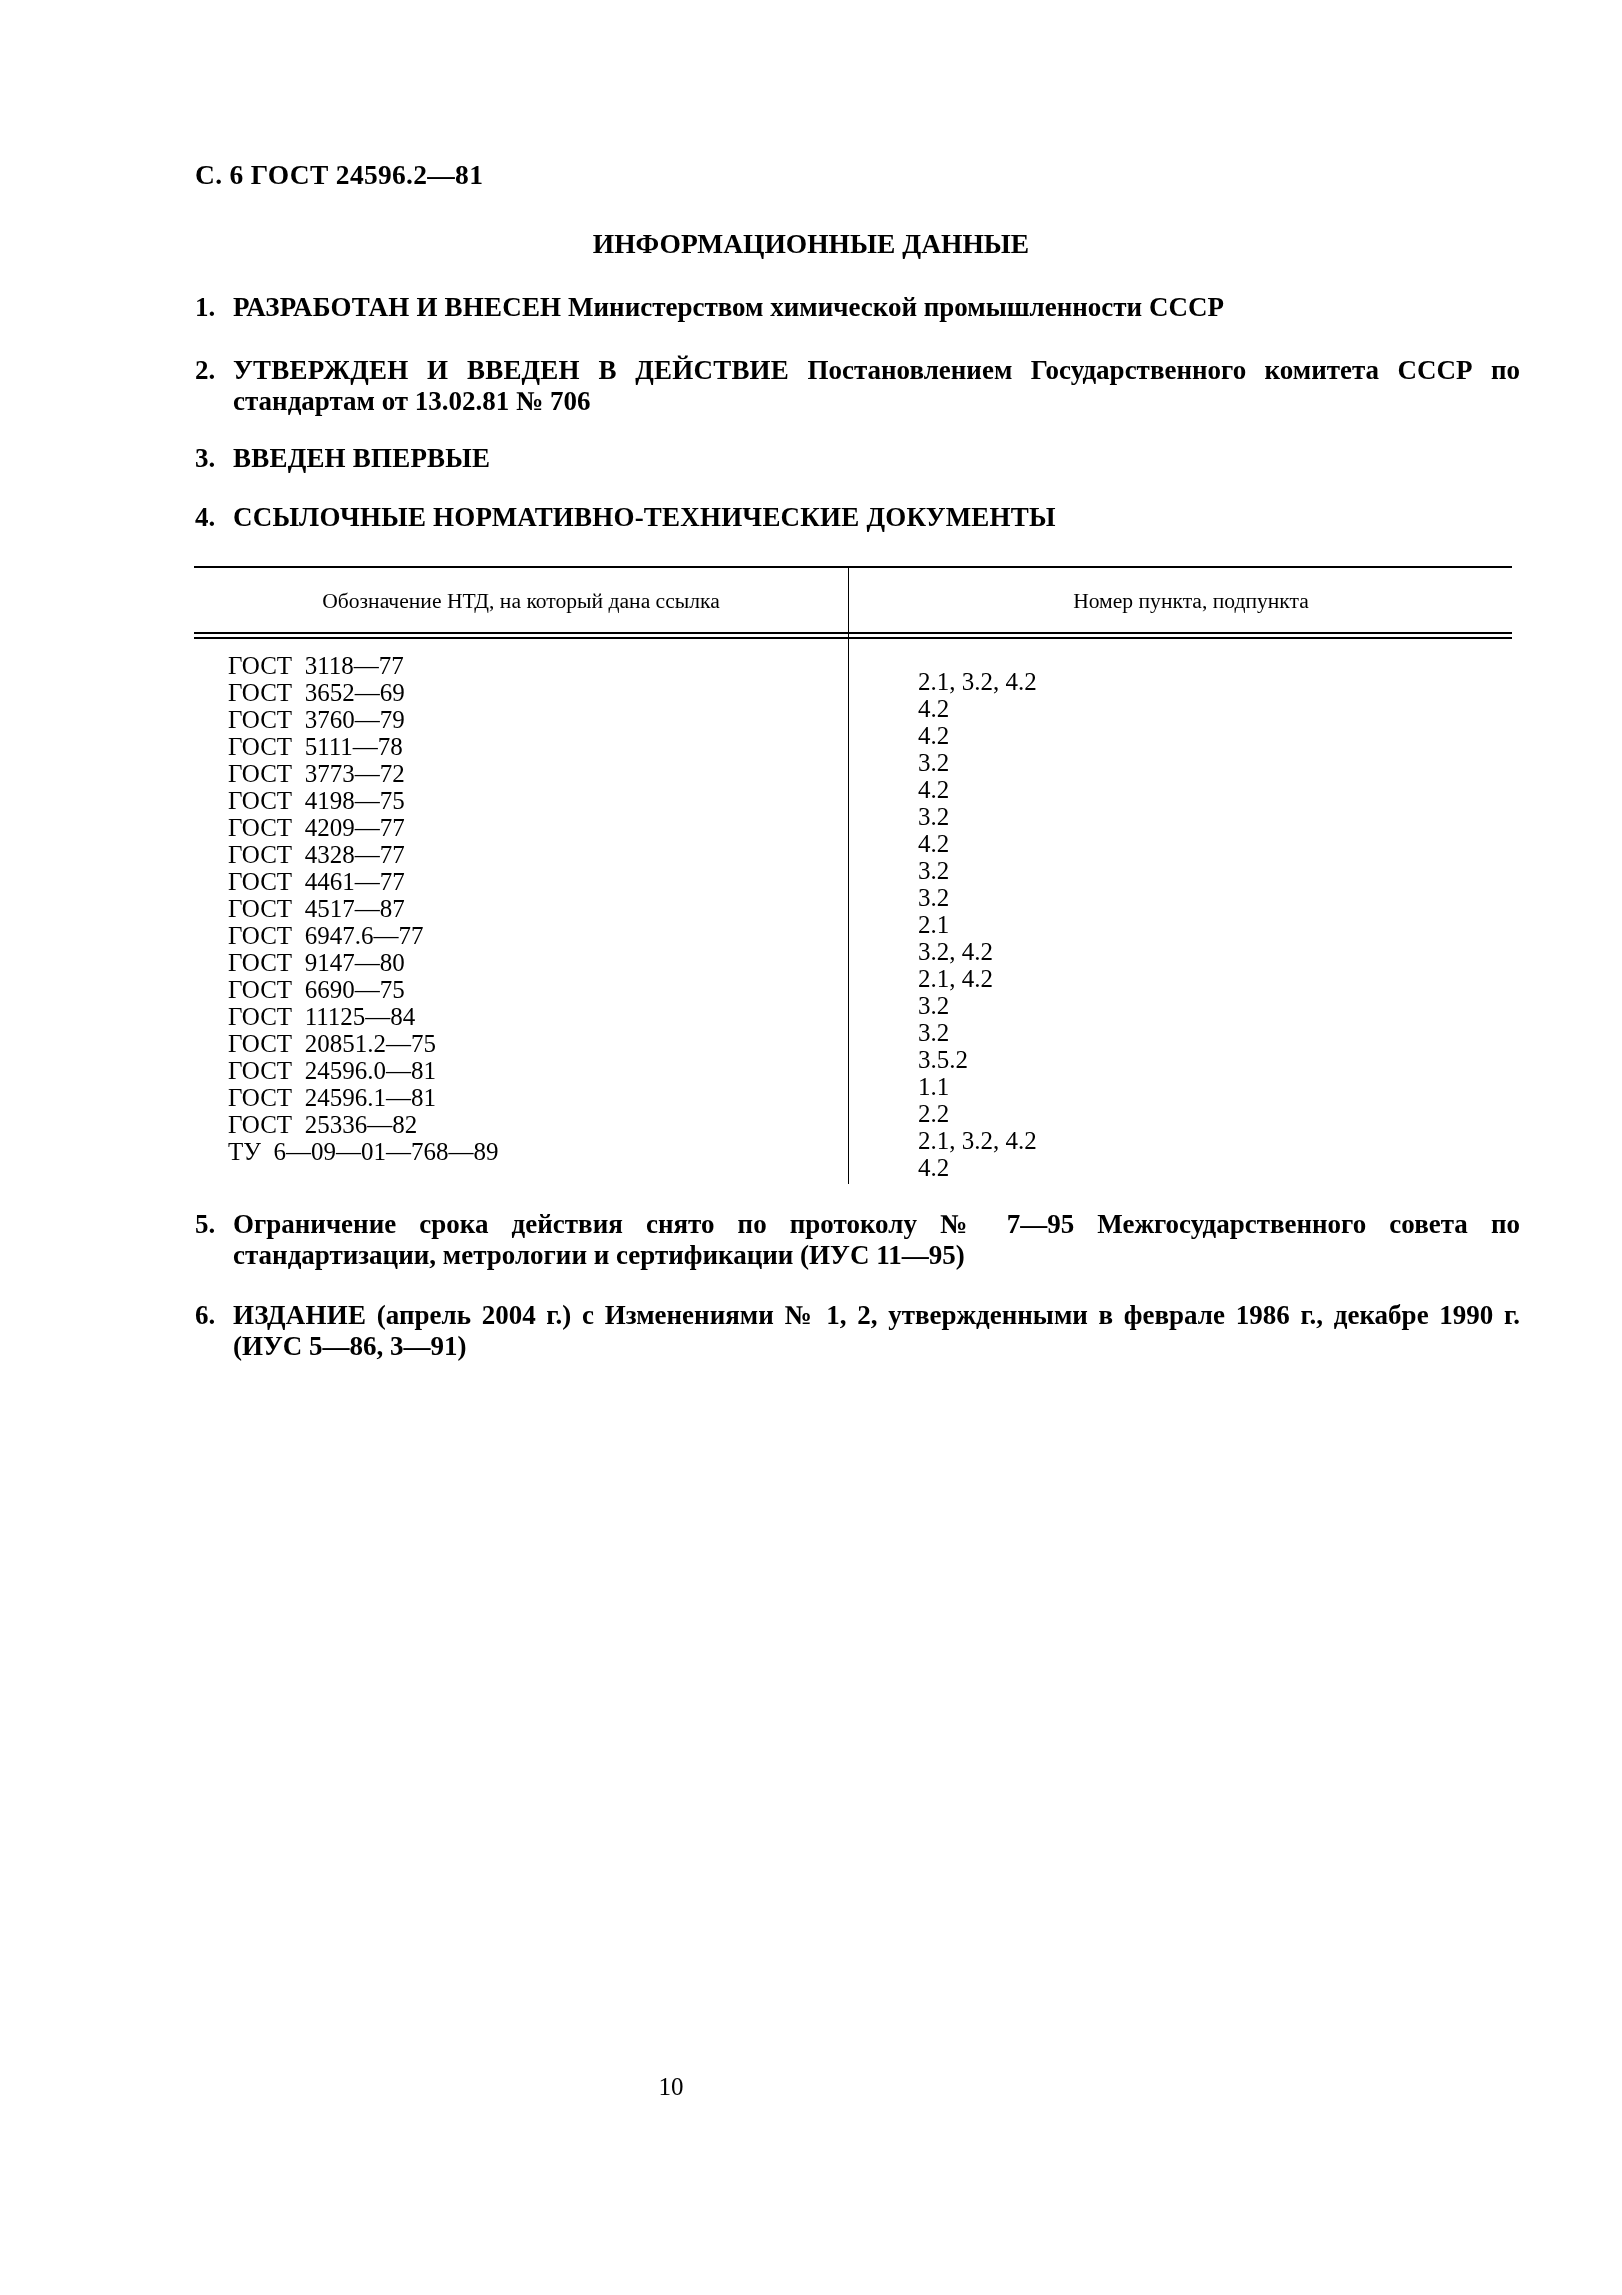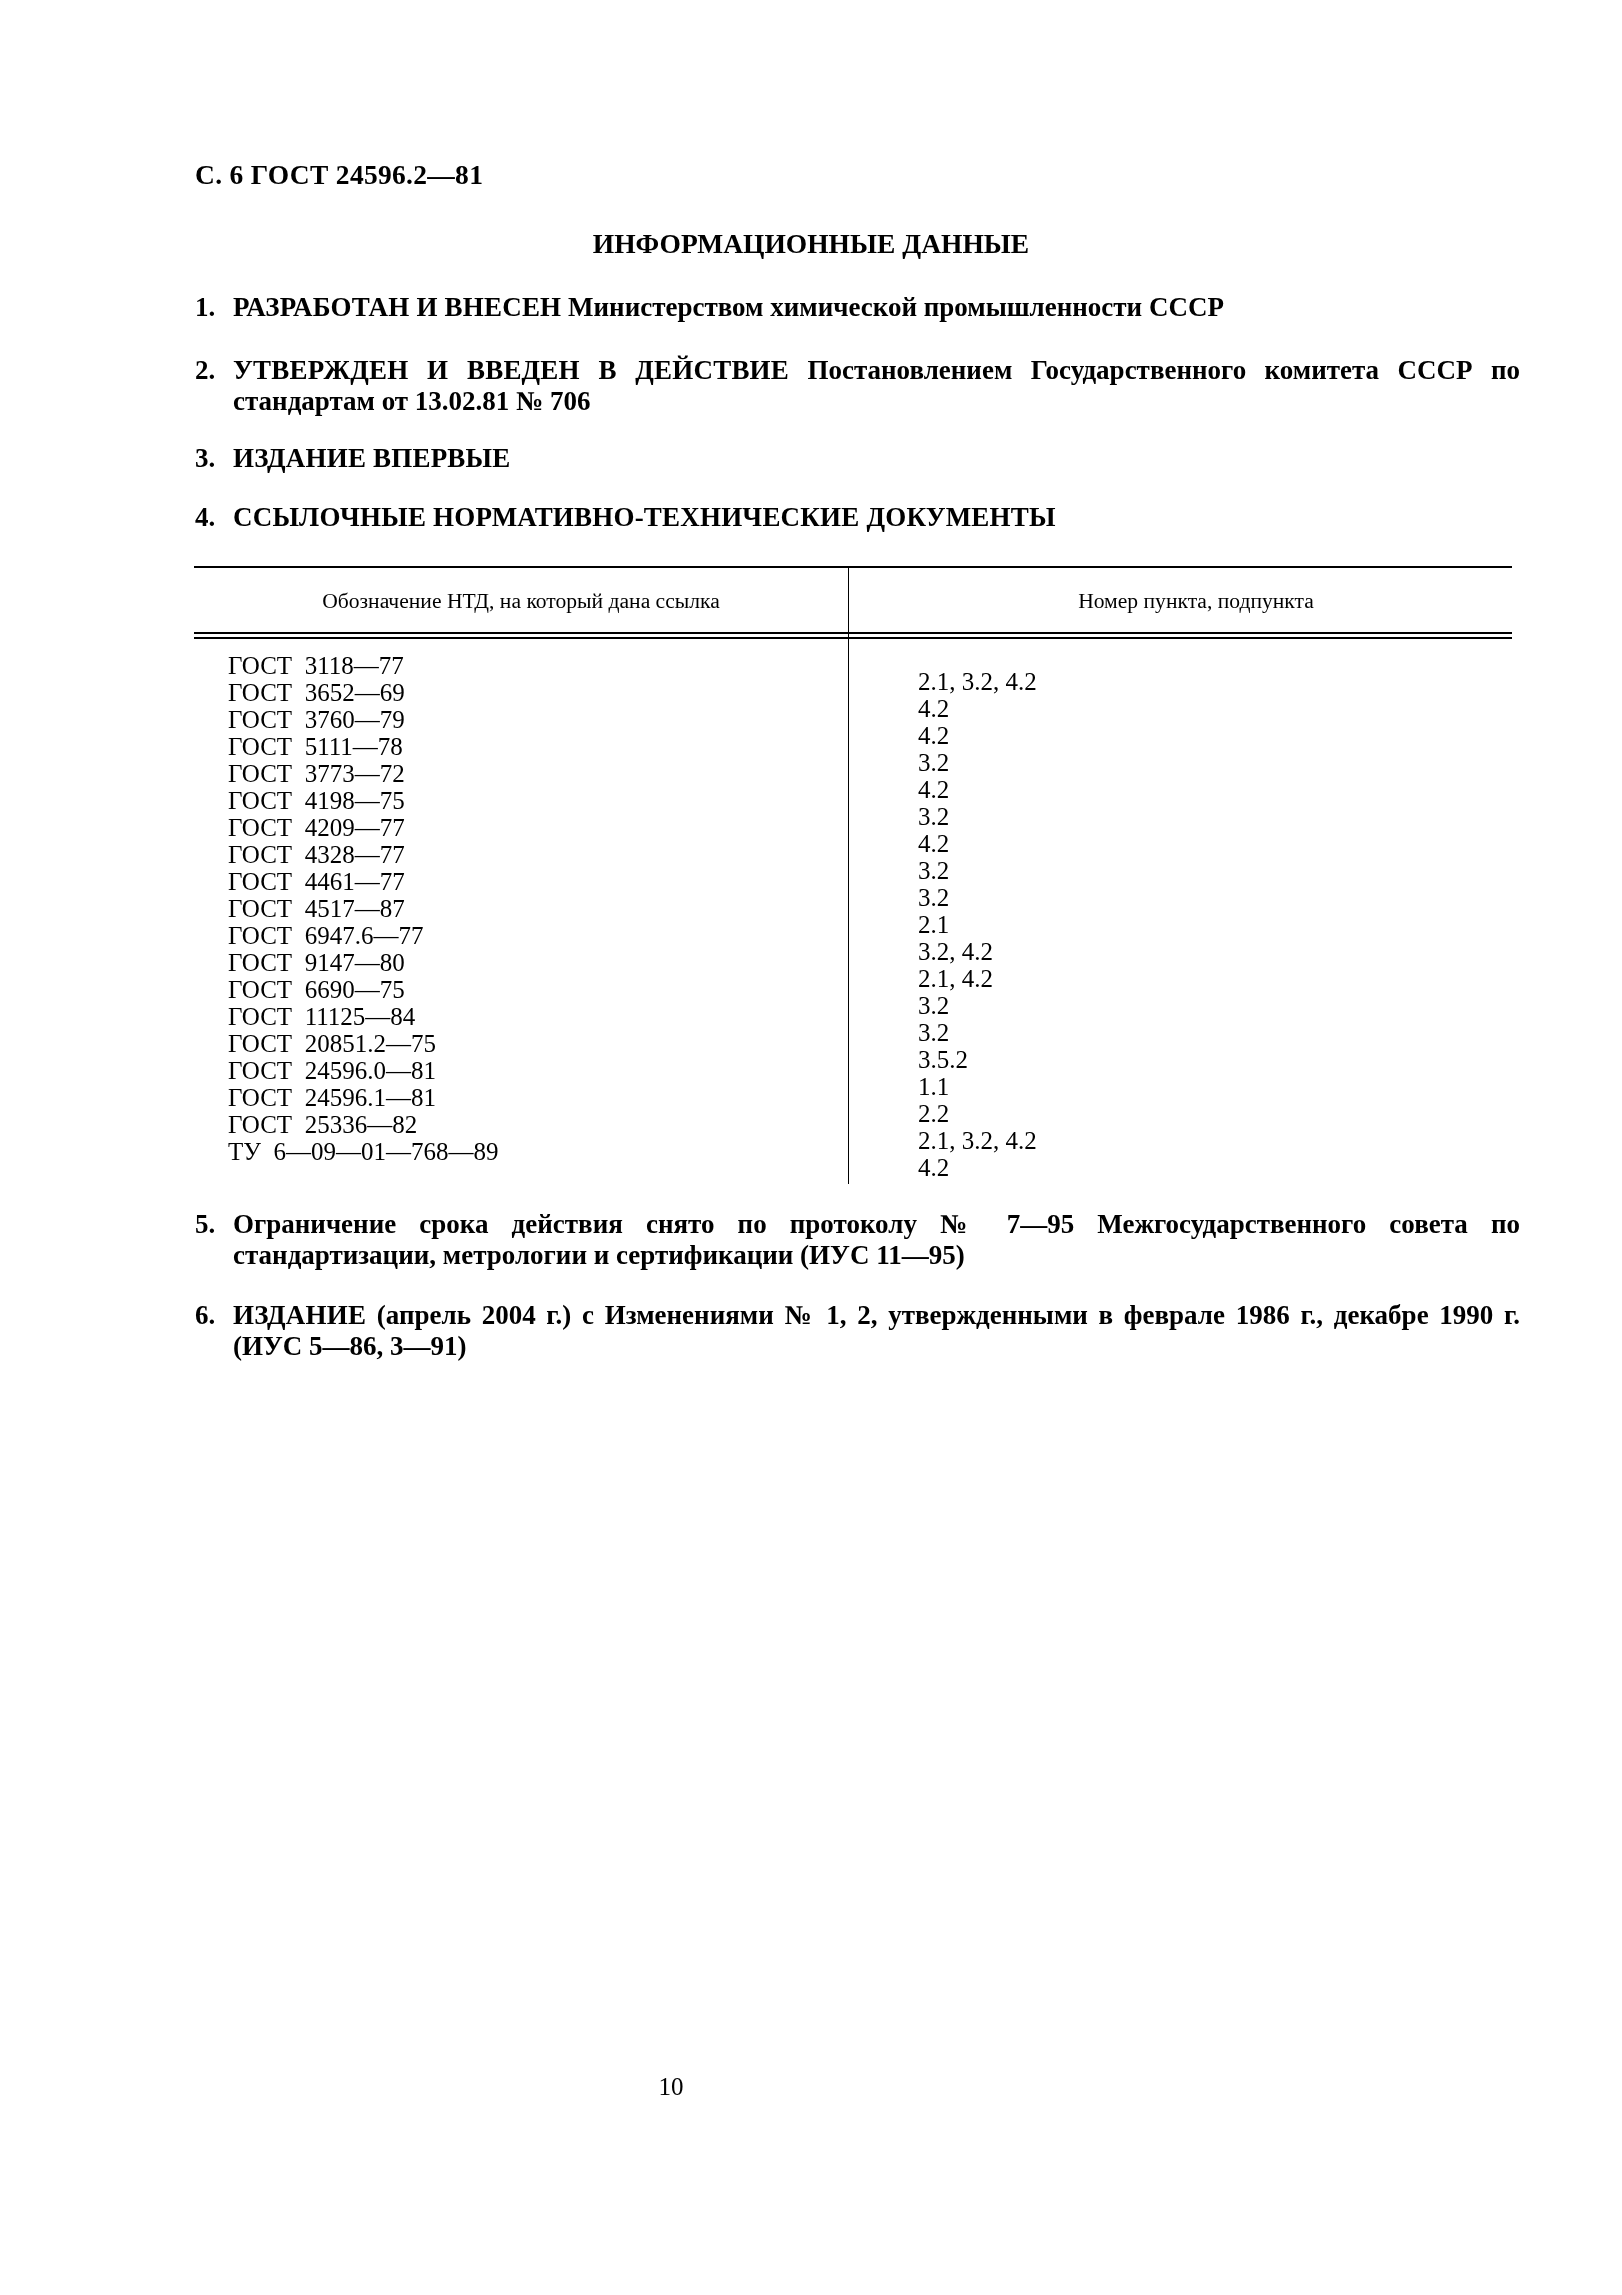--- a/index.html
+++ b/index.html
@@ -19,21 +19,21 @@
   #item5 { top: 1209px; }
   #item6 { top: 1300px; }
 
   .ref-table { position: absolute; left: 194px; top: 566px; width: 1318px; height: 618px; }
   .rule-top { position: absolute; left: 0; top: 0; width: 1318px; height: 2px; background: #000; }
   .rule-mid1 { position: absolute; left: 0; top: 66px; width: 1318px; height: 2px; background: #000; }
   .rule-mid2 { position: absolute; left: 0; top: 71px; width: 1318px; height: 2px; background: #000; }
   .col-divider { position: absolute; left: 654px; top: 0; width: 1.3px; height: 618px; background: #000; }
   .th { position: absolute; top: 19.6px; height: 31px; font-size: 21.6px; text-align: center; line-height: 31px; }
   .th-left { left: 0; width: 654px; }
-  .th-right { left: 671px; width: 662px; }
+  .th-right { left: 656px; width: 662px; padding-left: 10px; }
   .col { position: absolute; top: 86px; font-size: 25px; line-height: 27px; }
   .col-left { left: 34px; }
   .col-right { left: 724px; margin-top: 16px; }
   .row { white-space: pre; height: 27px; }
 
   .page-number { position: absolute; left: 0; width: 1342px; top: 2073px; text-align: center; font-size: 25px; }
 </style>
 </head>
 <body>
 
@@ -48,21 +48,21 @@
     <div class="body"><span class="caps">РАЗРАБОТАН И ВНЕСЕН</span><span> Министерством химической промышленности СССР</span></div>
   </div>
 
   <div class="item" id="item2">
     <span class="num">2.</span>
     <div class="body"><span class="caps">УТВЕРЖДЕН И ВВЕДЕН В ДЕЙСТВИЕ</span><span> Постановлением Государственного комитета СССР по стандартам от 13.02.81 № 706</span></div>
   </div>
 
   <div class="item" id="item3">
     <span class="num">3.</span>
-    <div class="body"><span class="caps">ИЗДАНИЕ ВПЕРВЫЕ</span><span></span></div>
+    <div class="body"><span class="caps">ВВЕДЕН ВПЕРВЫЕ</span><span></span></div>
   </div>
 
   <div class="item" id="item4">
     <span class="num">4.</span>
     <div class="body"><span class="caps">ССЫЛОЧНЫЕ НОРМАТИВНО-ТЕХНИЧЕСКИЕ ДОКУМЕНТЫ</span><span></span></div>
   </div>
 
   <div class="ref-table">
     <div class="rule-top"></div>
     <div class="col-divider"></div>

